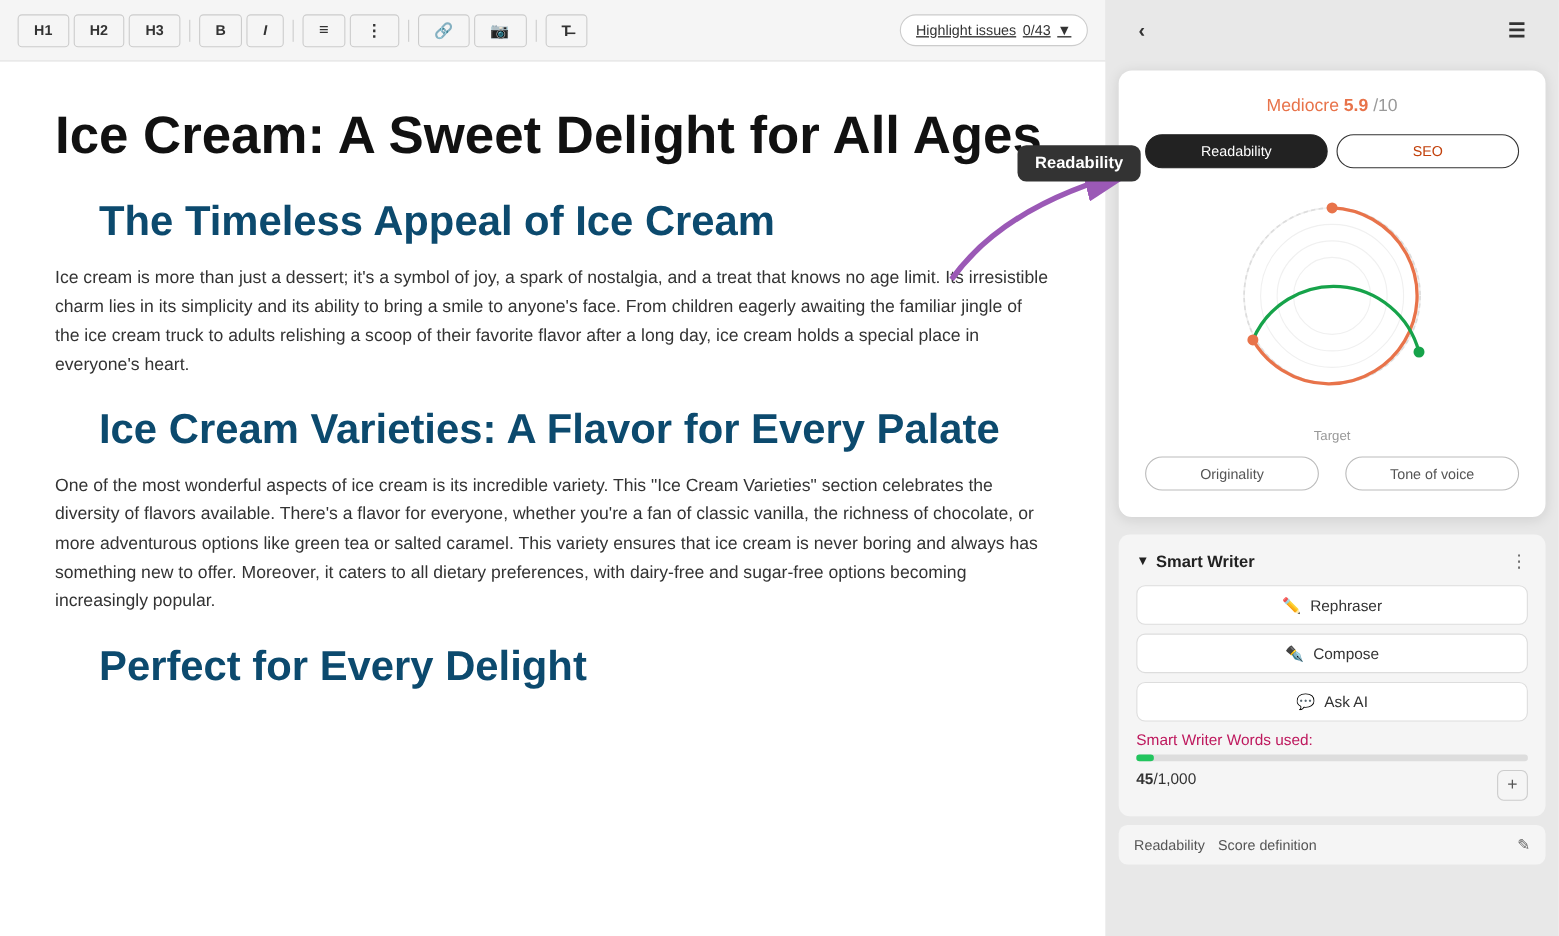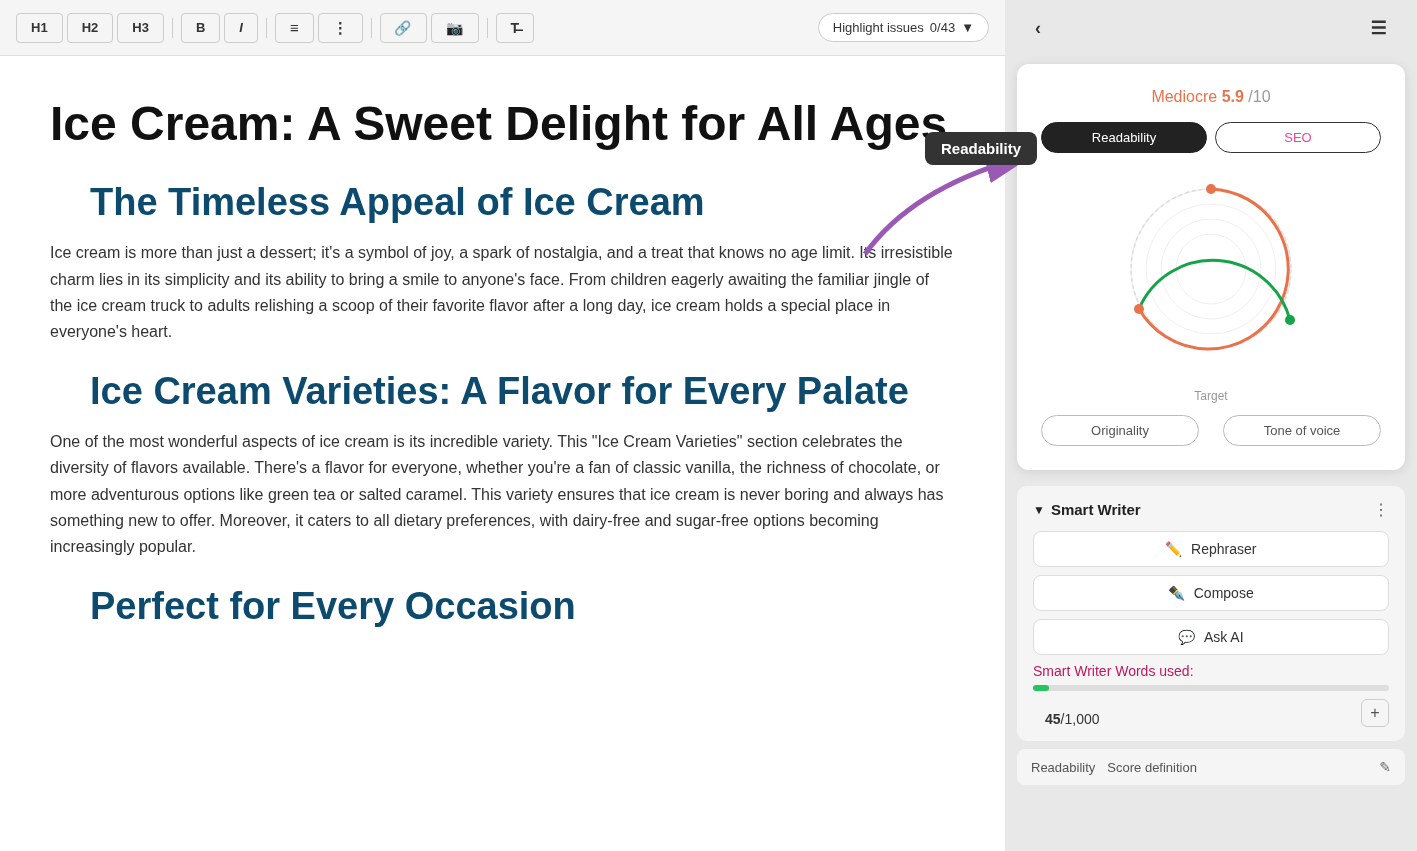--- a/index.html
+++ b/index.html
@@ -48,20 +48,21 @@
     .toolbar-separator {
       width: 1px;
       height: 20px;
       background: #ccc;
       margin: 0 4px;
     }
 
     .toolbar-right {
       display: flex;
       align-items: center;
+      text-decoration: underline;
     }
 
     .highlight-btn {
       background: white;
       border: 1px solid #ccc;
       border-radius: 20px;
       padding: 6px 14px;
       font-size: 13px;
       cursor: pointer;
       display: flex;
@@ -161,21 +162,21 @@
 
     .tab-btn {
       flex: 1;
       padding: 7px 12px;
       border-radius: 20px;
       border: 1.5px solid #333;
       background: none;
       font-size: 13px;
       font-weight: 500;
       cursor: pointer;
-      color: #ec4899;
+      color: #c2410c;
     }
 
     .tab-btn.active {
       background: #222;
       color: white;
       border-color: #222;
     }
 
     
     .chart-container {
@@ -294,23 +295,22 @@
 
     .progress-bar-fill {
       background: #22c55e;
       height: 6px;
       border-radius: 4px;
       width: 4.5%;
     }
 
     .words-count-row {
       display: flex;
-      align-items: flex-end;
+      align-items: flex-start;
       justify-content: space-between;
-      margin-left: 12px;
     }
 
     .words-count {
       font-size: 14px;
       color: #333;
     }
 
     .words-count strong {
       font-weight: 700;
     }
@@ -379,21 +379,21 @@
       </button>
     </div>
   </div>
 
   <div class="content-area">
     <h1>Ice Cream: A Sweet Delight for All Ages</h1>
     <h2>The Timeless Appeal of Ice Cream</h2>
     <p>Ice cream is more than just a dessert; it's a symbol of joy, a spark of nostalgia, and a treat that knows no age limit. Its irresistible charm lies in its simplicity and its ability to bring a smile to anyone's face. From children eagerly awaiting the familiar jingle of the ice cream truck to adults relishing a scoop of their favorite flavor after a long day, ice cream holds a special place in everyone's heart.</p>
     <h2>Ice Cream Varieties: A Flavor for Every Palate</h2>
     <p>One of the most wonderful aspects of ice cream is its incredible variety. This "Ice Cream Varieties" section celebrates the diversity of flavors available. There's a flavor for everyone, whether you're a fan of classic vanilla, the richness of chocolate, or more adventurous options like green tea or salted caramel. This variety ensures that ice cream is never boring and always has something new to offer. Moreover, it caters to all dietary preferences, with dairy-free and sugar-free options becoming increasingly popular.</p>
-    <h2>Perfect for Every Occasion</h2>
+    <h2>Perfect for Every Delight</h2>
   </div>
 </div>
 
 <div class="sidebar">
   <div class="sidebar-header">
     <button class="toolbar-btn" style="border:none; font-size:18px;">‹</button>
     <button class="toolbar-btn" style="border:none; font-size:18px;">☰</button>
   </div>
 
   <div style="position:relative;">

